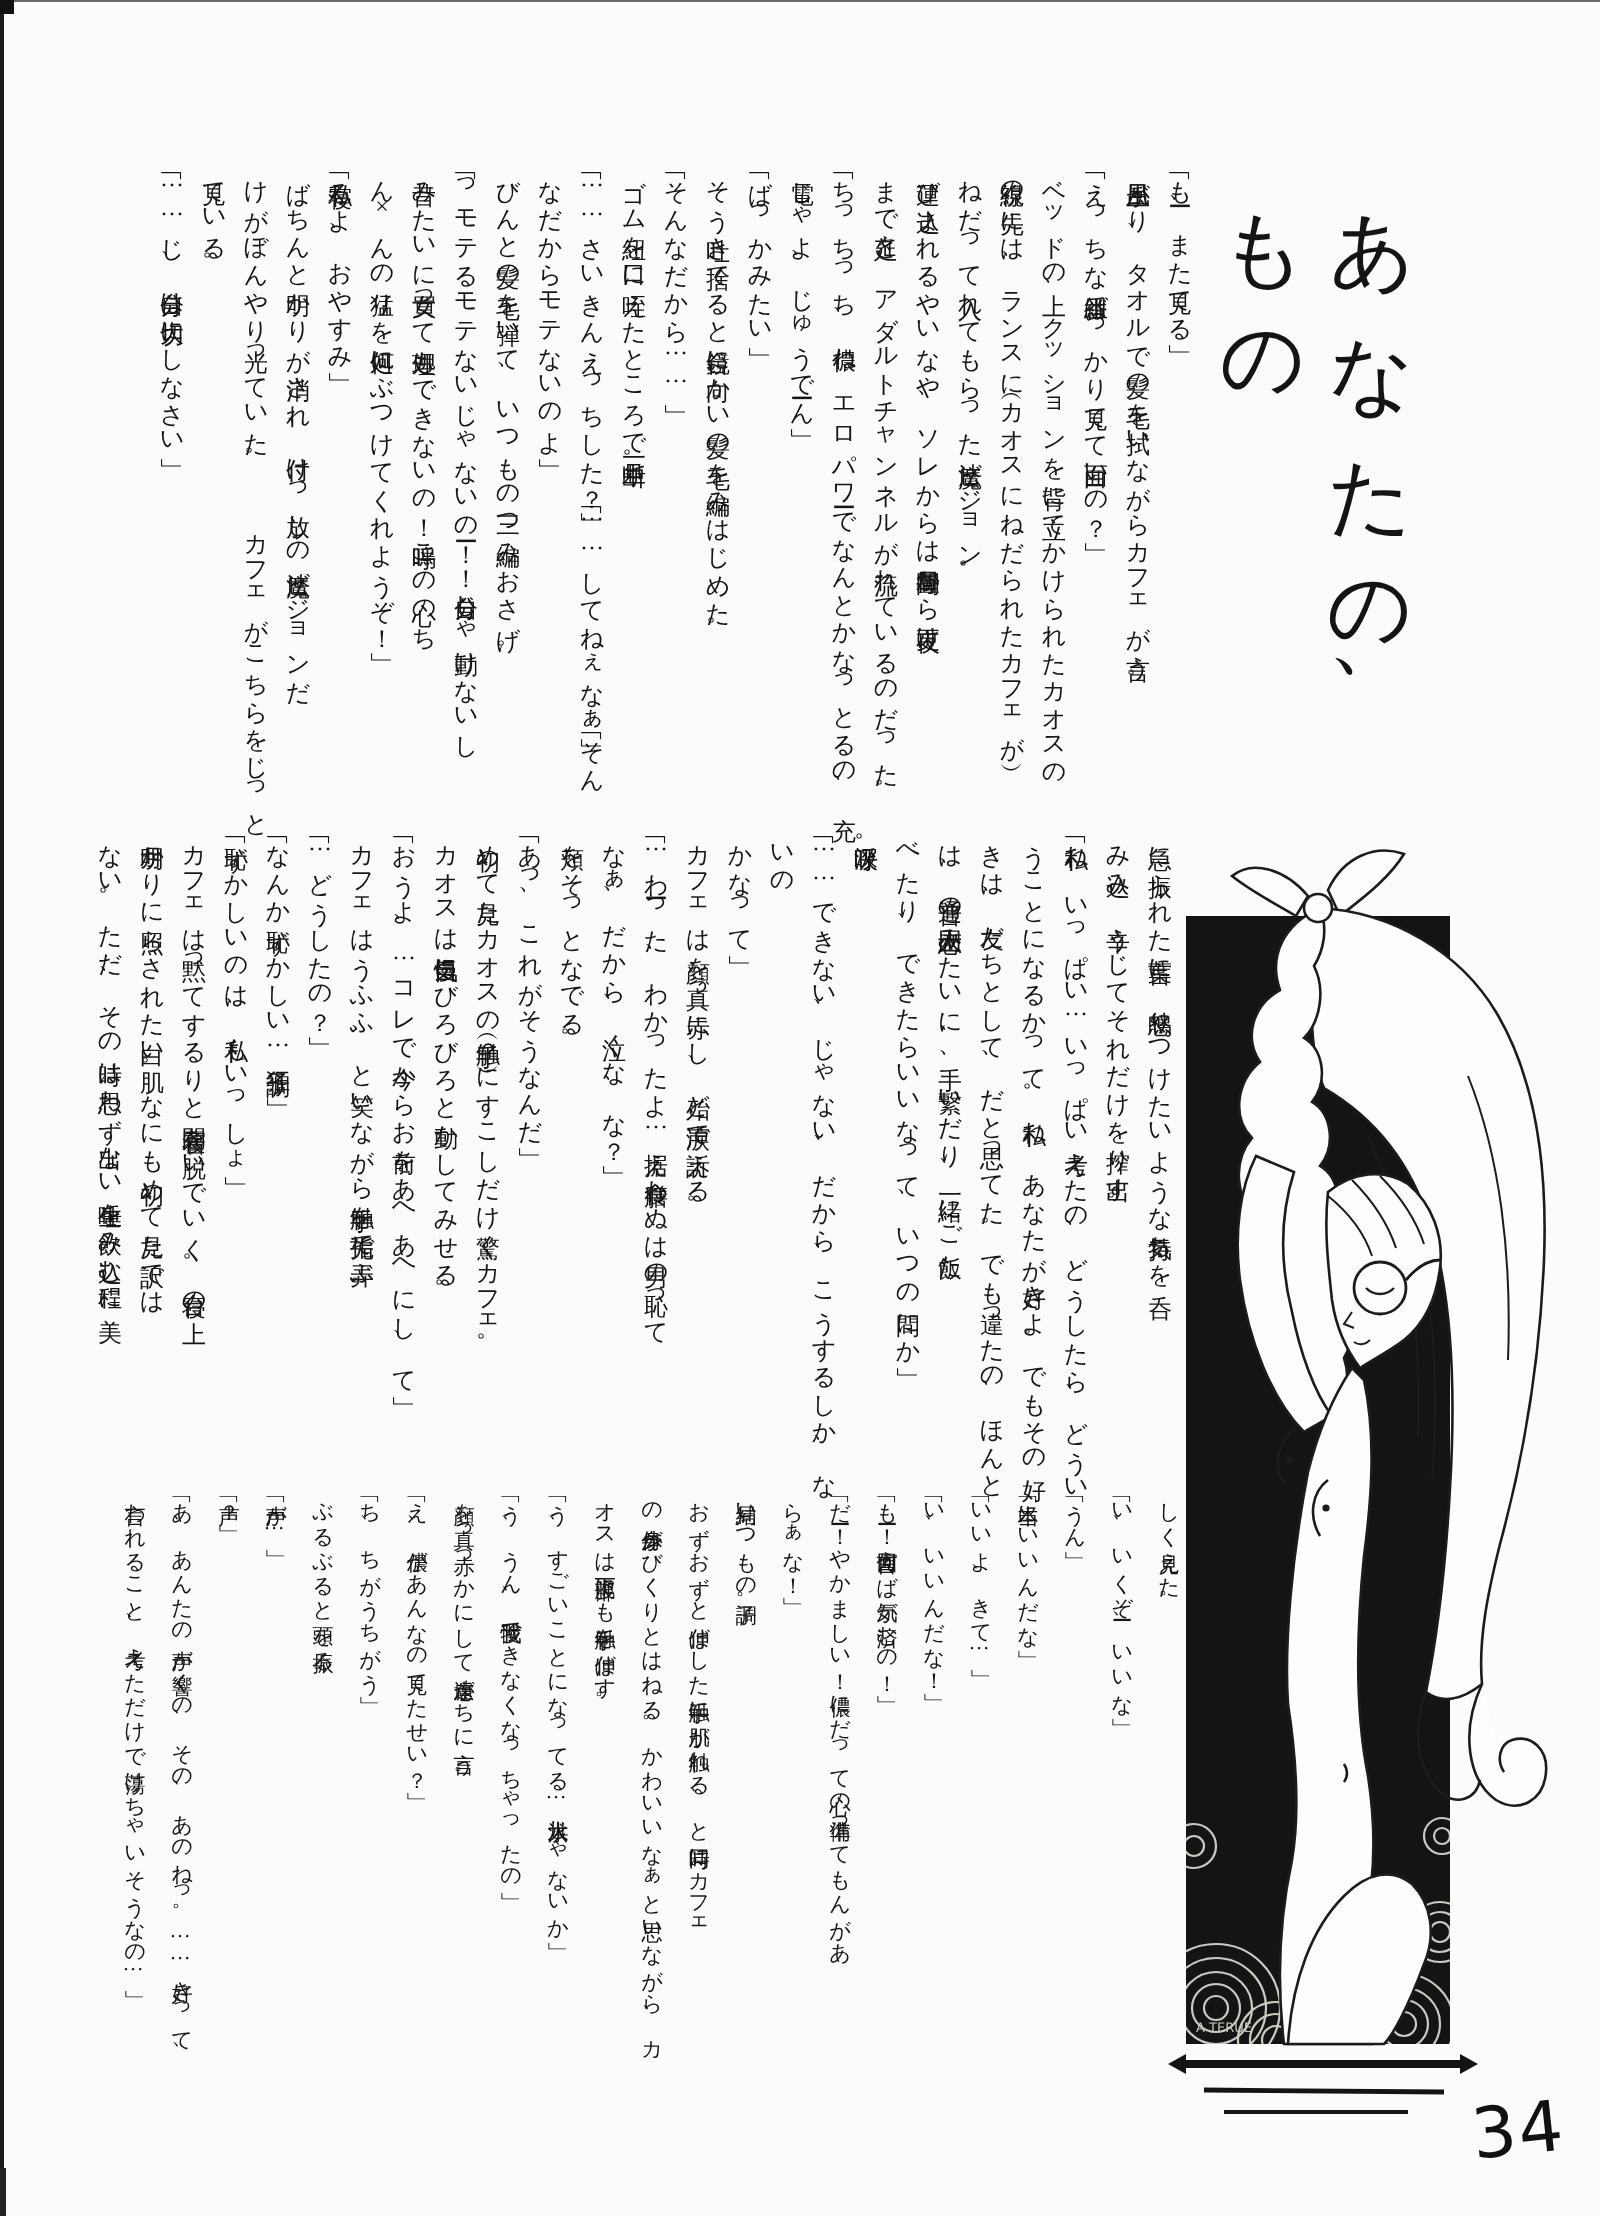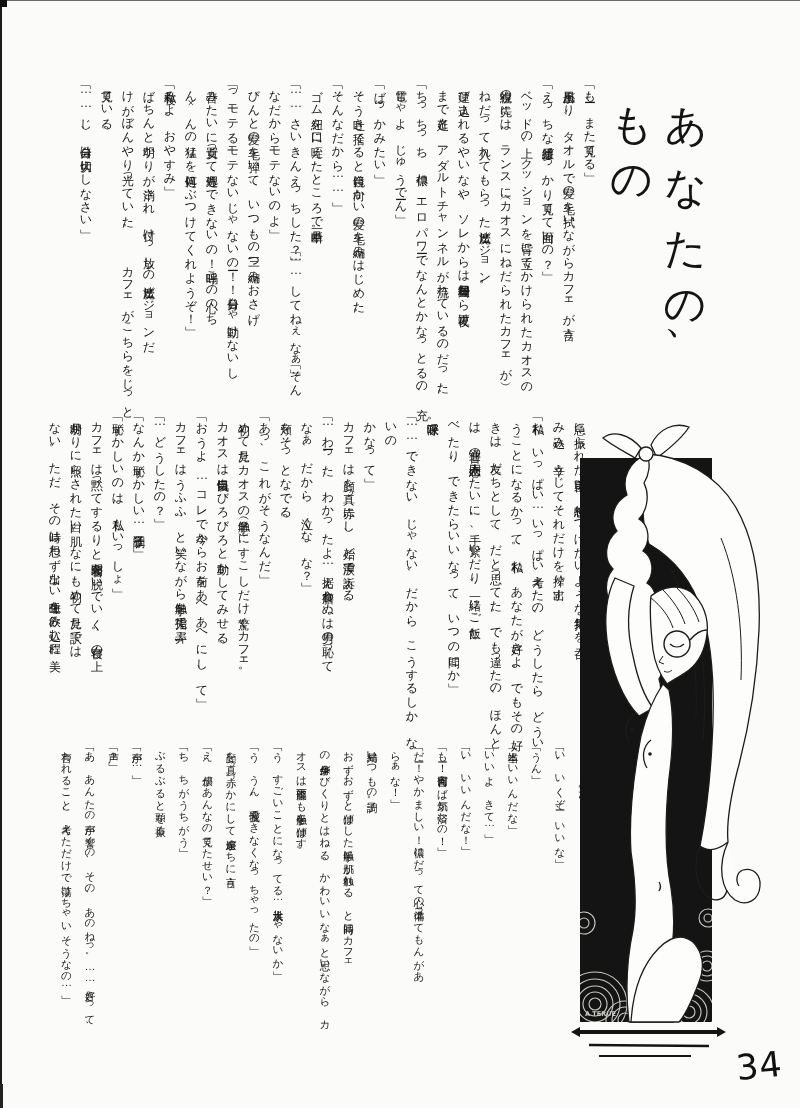--- a/index.html
+++ b/index.html
@@ -39,21 +39,21 @@
     text-orientation:upright;
     white-space:pre-line;
     color:#161616;
     letter-spacing:0.02em;
   }
   .block-top{top:82px;right:200px;height:334px;font-size:12px;line-height:21px;}
   .block-middle{top:414px;right:210px;height:332px;font-size:12px;line-height:21px;}
   .block-bottom{top:744px;right:205px;height:298px;font-size:10.6px;line-height:23.5px;}
 
   
-  .illustration{position:absolute;left:571px;top:418px;width:200px;height:645px;font-weight:bold;}
+  .illustration{position:absolute;left:584px;top:418px;width:200px;height:645px;}
 
   
   .page-number{
     position:absolute;left:736px;top:1046px;
     font-family:"DejaVu Sans","Liberation Sans",sans-serif;
     font-size:35px;color:#111;
     transform:rotate(-6deg);
     letter-spacing:1px;
   }
 </style>

